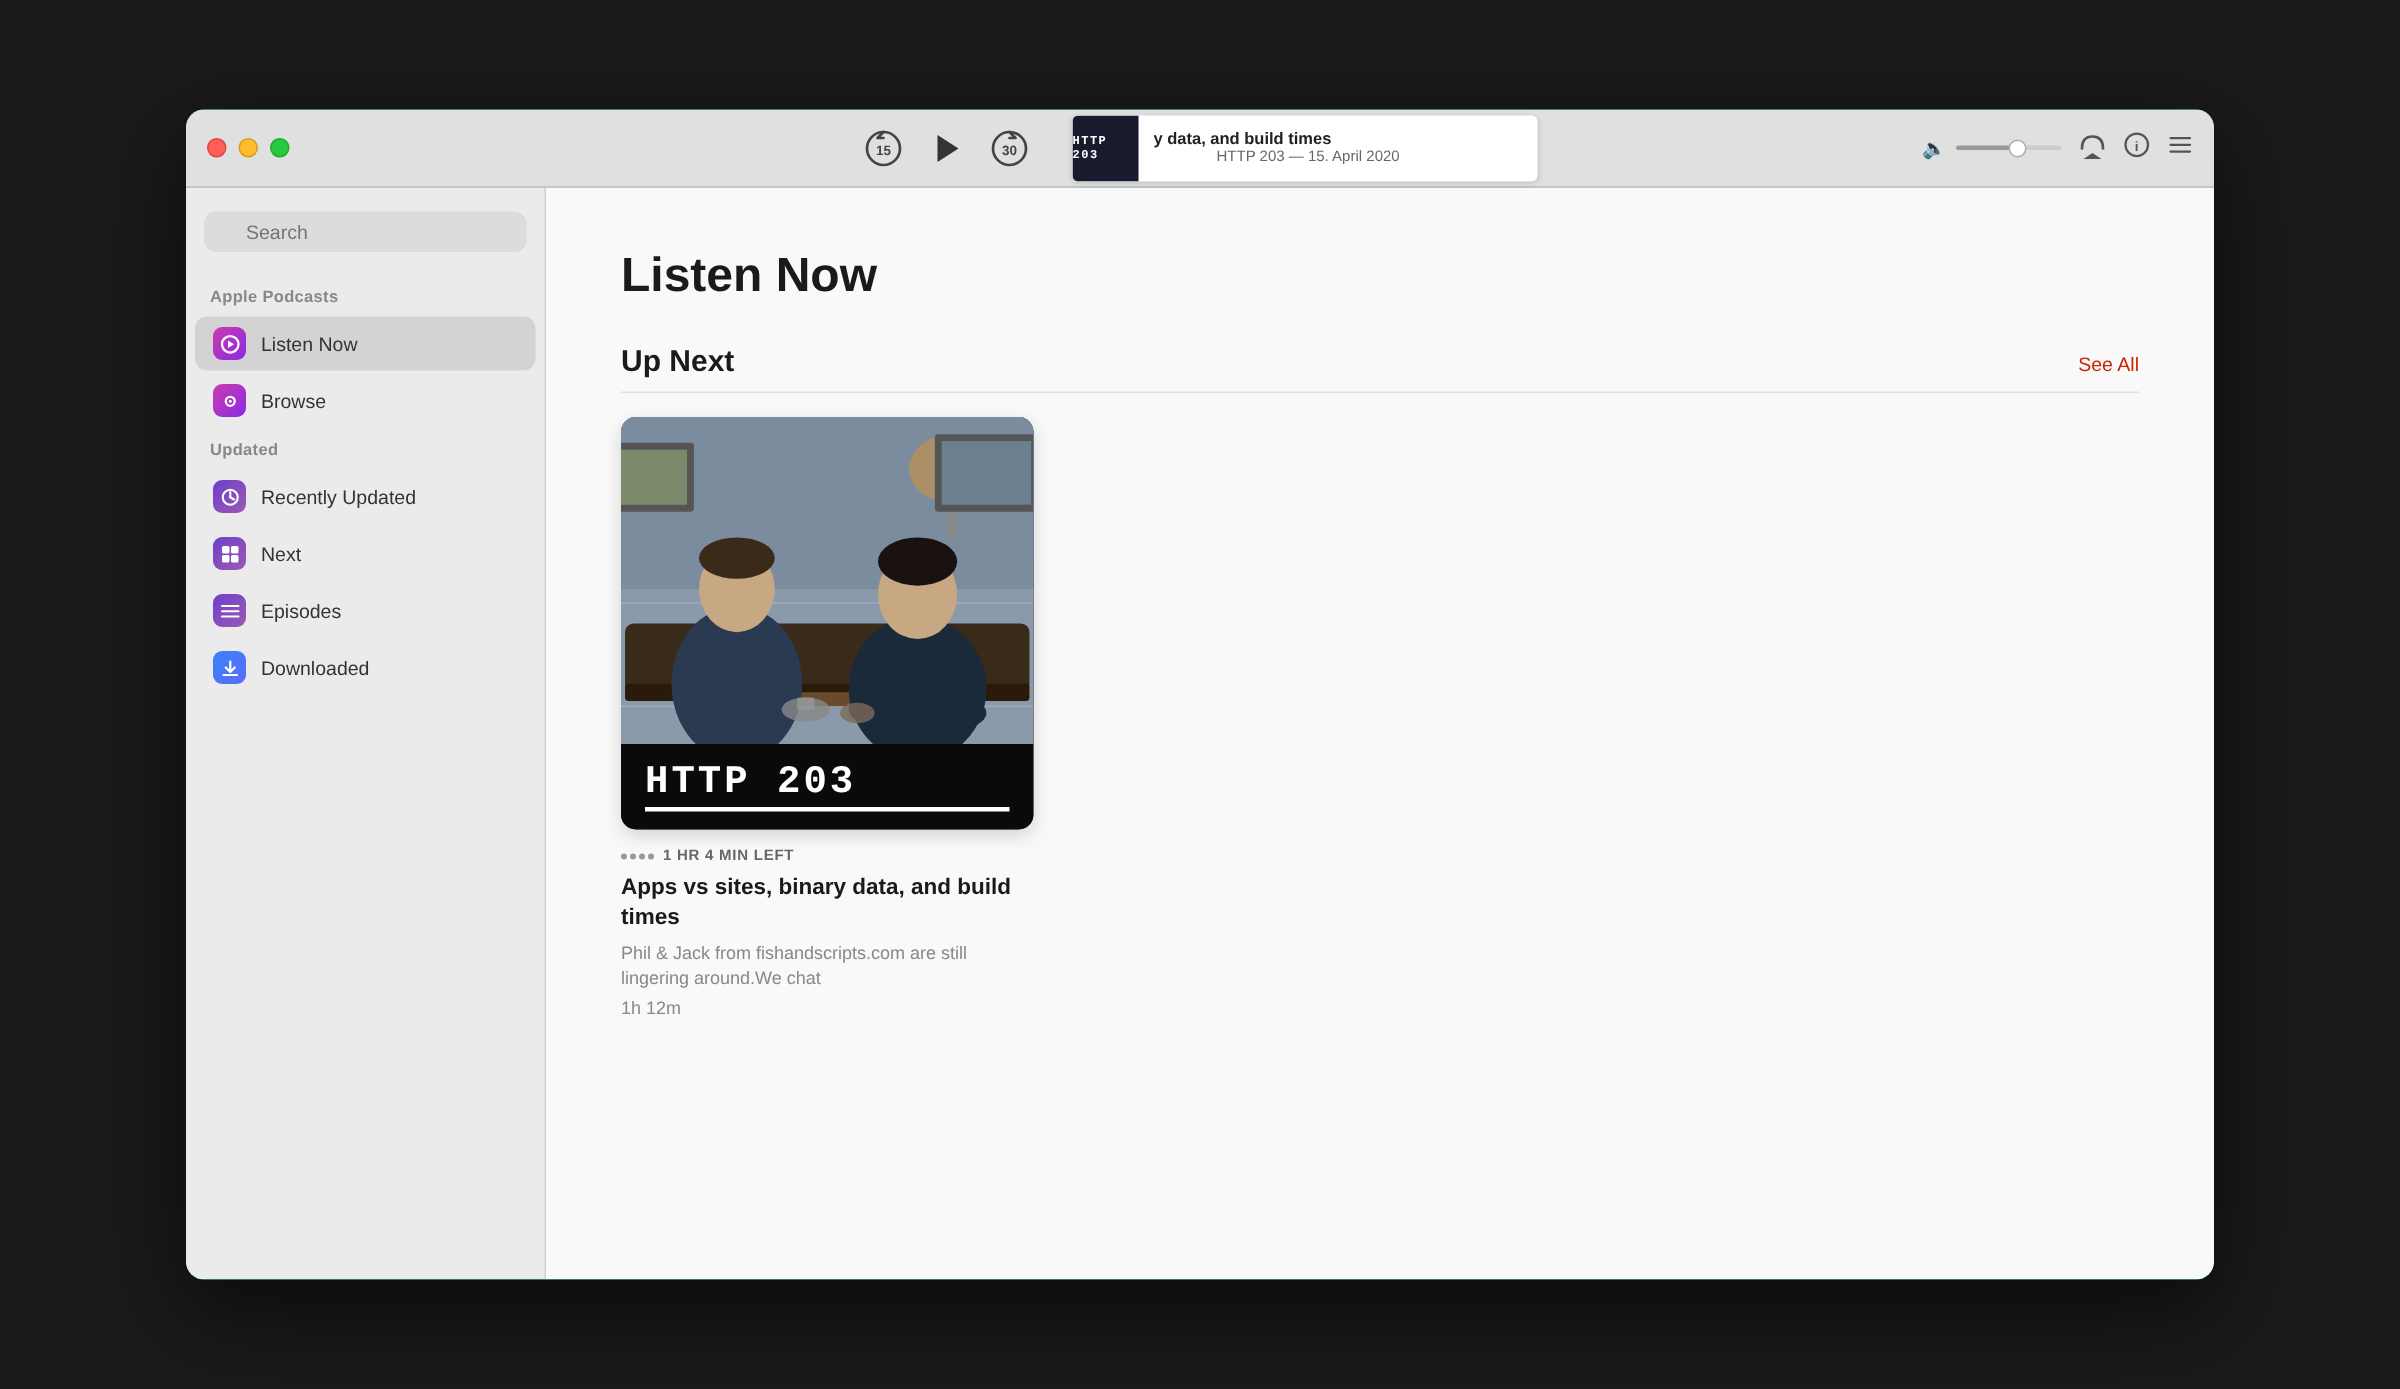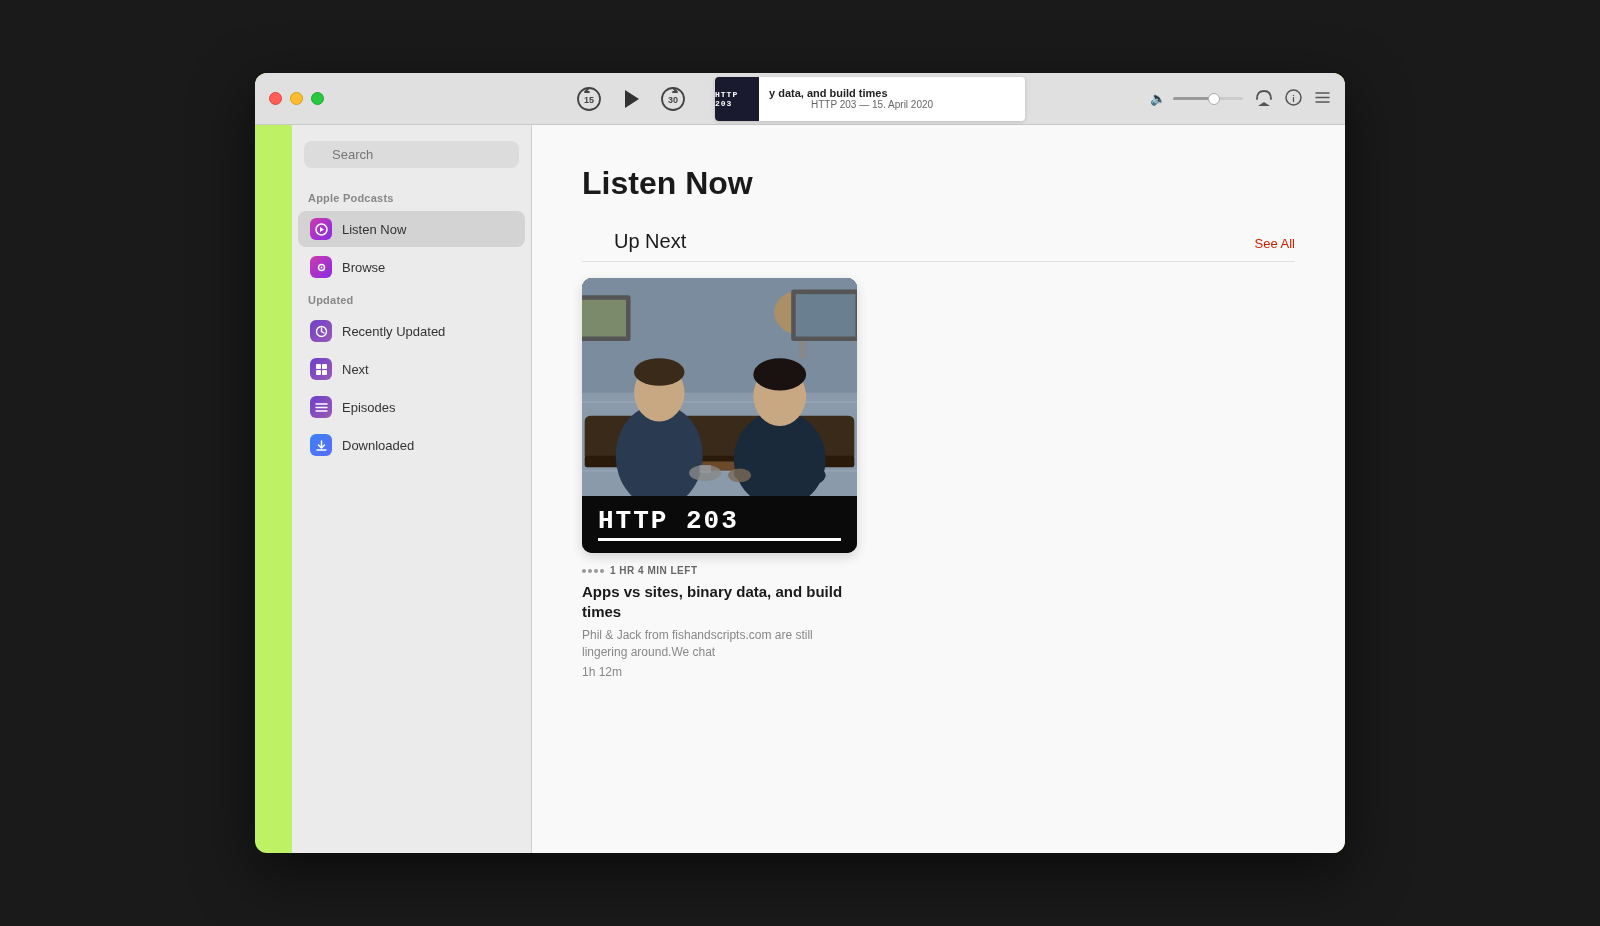--- a/index.html
+++ b/index.html
@@ -5,23 +5,23 @@
     * { margin: 0; padding: 0; box-sizing: border-box; }
     body {
       background: #1a1a1a;
       display: flex;
       justify-content: center;
       align-items: center;
       min-height: 100vh;
       font-family: -apple-system, BlinkMacSystemFont, 'SF Pro Text', 'Helvetica Neue', sans-serif;
     }
     .window {
-      width: 1090px;
+      width: 1352px;
       height: 780px;
-      background: #bef264;
+      background: #14b8a6;
       border-radius: 12px;
       overflow: hidden;
       display: flex;
       flex-direction: column;
       box-shadow: 0 20px 60px rgba(0,0,0,0.6);
     }
     
     .titlebar {
       height: 52px;
       background: #e0e0e0;
@@ -163,21 +163,20 @@
       font-size: 15px;
       color: #555;
       cursor: pointer;
     }
 
     
     .main-layout {
       display: flex;
       flex: 1;
       overflow: hidden;
-      padding-left: 37px;
     }
 
     
     .sidebar {
       width: 240px;
       background: #ebebeb;
       flex-shrink: 0;
       padding: 16px 0;
       display: flex;
       flex-direction: column;
@@ -268,23 +267,22 @@
     .section-header {
       display: flex;
       align-items: baseline;
       justify-content: space-between;
       margin-bottom: 16px;
       padding-bottom: 8px;
       border-bottom: 1px solid #e0e0e0;
     }
     .section-title {
       font-size: 20px;
-      font-weight: 400;
+      font-weight: 700;
       color: #1a1a1a;
-      margin-left: 32px;
     }
     .see-all-btn {
       font-size: 13px;
       font-weight: 500;
       color: #cc2200;
       background: none;
       border: none;
       cursor: pointer;
       text-decoration: none;
     }

